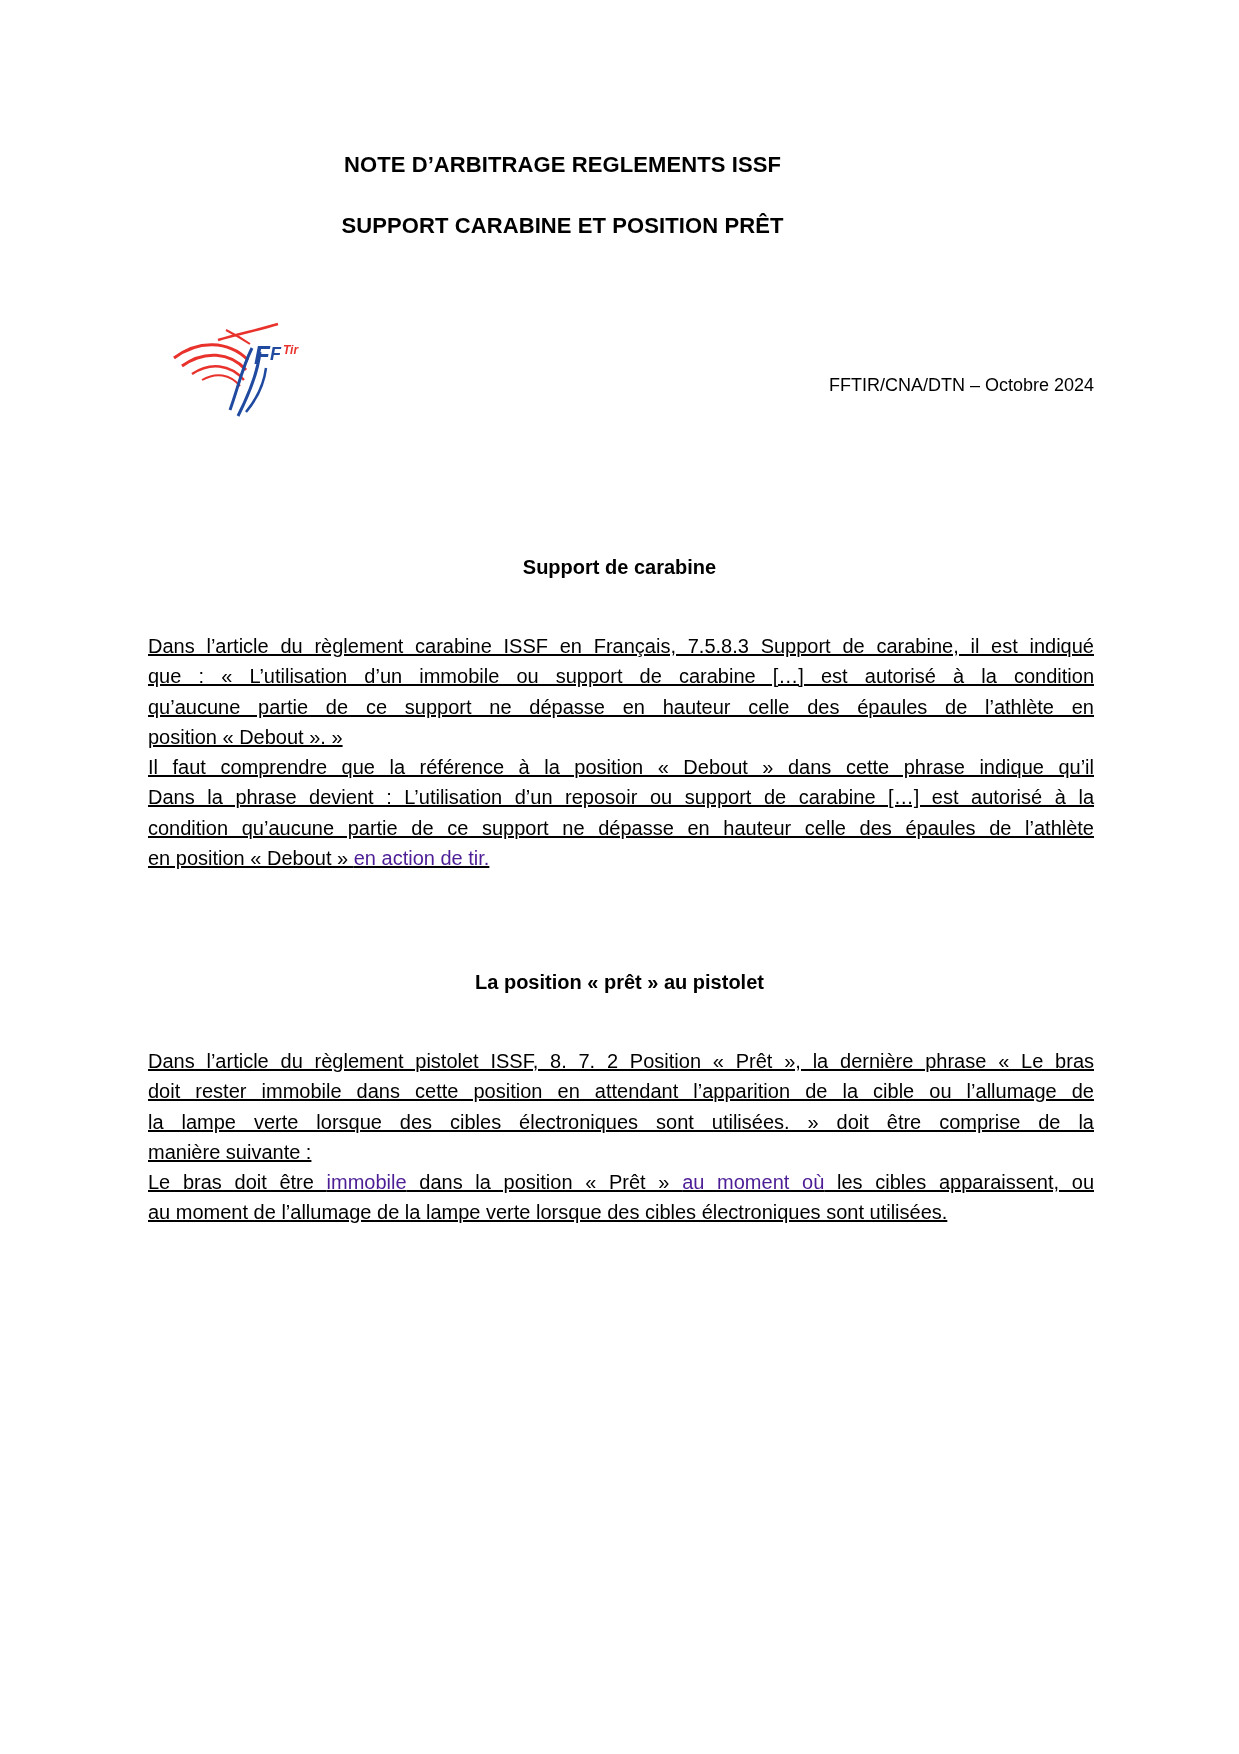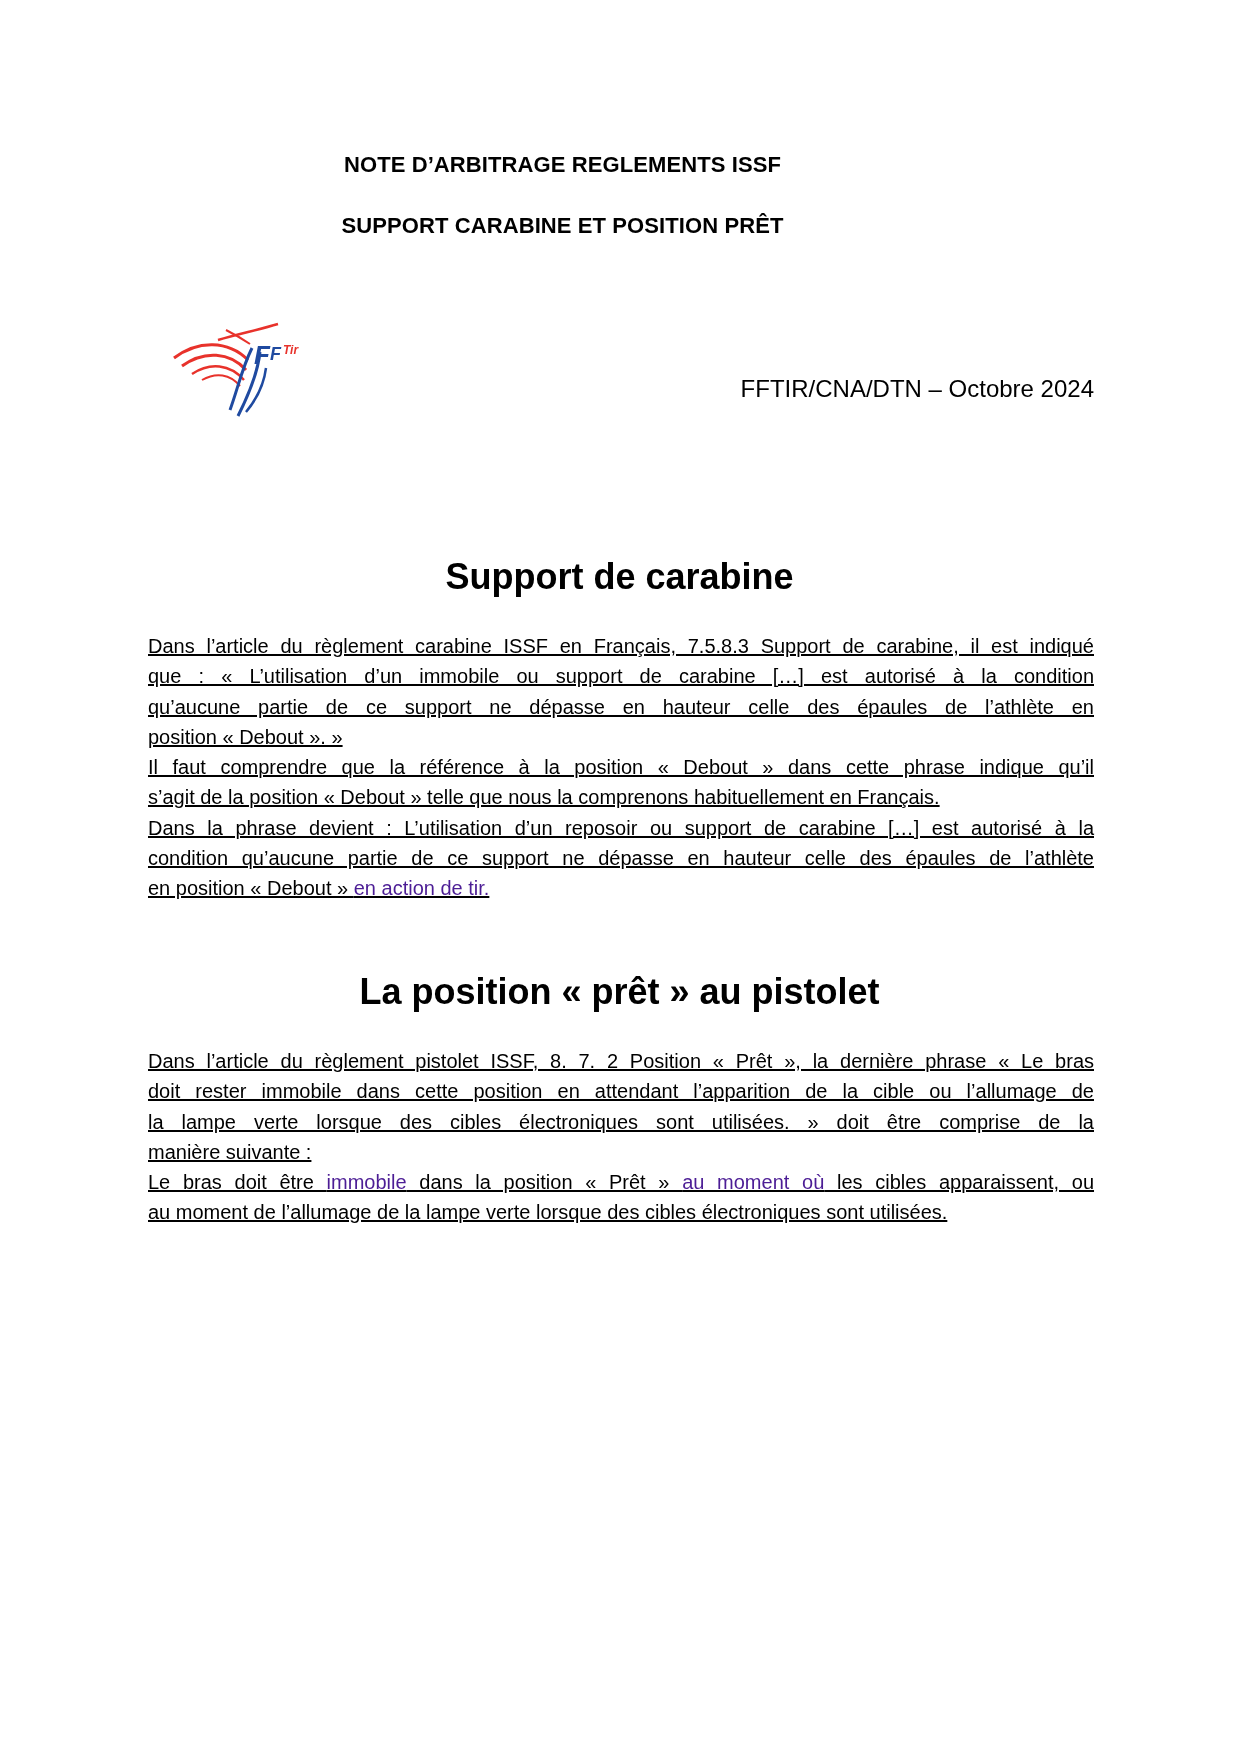--- a/index.html
+++ b/index.html
@@ -3,23 +3,23 @@
 <meta charset="utf-8">
 <style>
   html, body { margin: 0; padding: 0; background: #ffffff; }
   body { width: 1239px; height: 1754px; position: relative; overflow: hidden;
          font-family: "Liberation Sans", sans-serif; color: #000; }
   .title { position: absolute; left: 0; width: 1125px; text-align: center;
            font-weight: bold; font-size: 22px; letter-spacing: 0.1px; }
   #title1 { top: 152px; }
   #title2 { top: 213px; }
   .logo { position: absolute; left: 168px; top: 322px; width: 170px; height: 100px; }
-  .ref { position: absolute; right: 145px; top: 375px; font-size: 24px; }
+  .ref { position: absolute; right: 145px; top: 375px; font-size: 18px; }
   .h2 { position: absolute; left: 0; width: 1239px; text-align: center;
-        font-weight: bold; font-size: 36px; }
+        font-weight: bold; font-size: 20px; }
   #h2a { top: 556px; }
   #h2b { top: 971px; }
   .para { position: absolute; left: 148px; width: 946px; font-size: 20px;
           line-height: 30.3px; text-align: justify; text-decoration: underline; }
   #para1 { top: 631px; }
   #para2 { top: 1046px; }
   .line { display: block; text-align: justify; text-align-last: justify; white-space: nowrap; }
   .line.last { text-align-last: left; }
   .red { color: #4c1d95; }
 </style>
@@ -53,21 +53,20 @@
 <div class="ref">FFTIR/CNA/DTN – Octobre 2024</div>
 
 <div class="h2" id="h2a">Support de carabine</div>
 
 <div class="para" id="para1">
   <span class="line">Dans l’article du règlement carabine ISSF en Français, 7.5.8.3 Support de carabine, il est indiqué</span>
   <span class="line">que : « L’utilisation d’un immobile ou support de carabine […] est autorisé à la condition</span>
   <span class="line">qu’aucune partie de ce support ne dépasse en hauteur celle des épaules de l’athlète en</span>
   <span class="line last">position « Debout ». »</span>
   <span class="line">Il faut comprendre que la référence à la position « Debout » dans cette phrase indique qu’il</span>
-  <span class="line last">s’agit de la position « Debout » telle que nous la comprenons habituellement en Français.</span>
   <span class="line">Dans la phrase devient  : L’utilisation d’un reposoir ou support de carabine […] est autorisé à la</span>
   <span class="line">condition qu’aucune partie de ce support ne dépasse en hauteur celle des épaules de l’athlète</span>
   <span class="line last"><span>en position « Debout » </span><span class="red">en action de tir.</span></span>
 </div>
 
 <div class="h2" id="h2b">La position « prêt » au pistolet</div>
 
 <div class="para" id="para2">
   <span class="line">Dans l’article du règlement pistolet ISSF, 8. 7. 2 Position « Prêt », la dernière phrase « Le bras</span>
   <span class="line">doit rester immobile dans cette position en attendant l’apparition de la cible ou l’allumage de</span>

